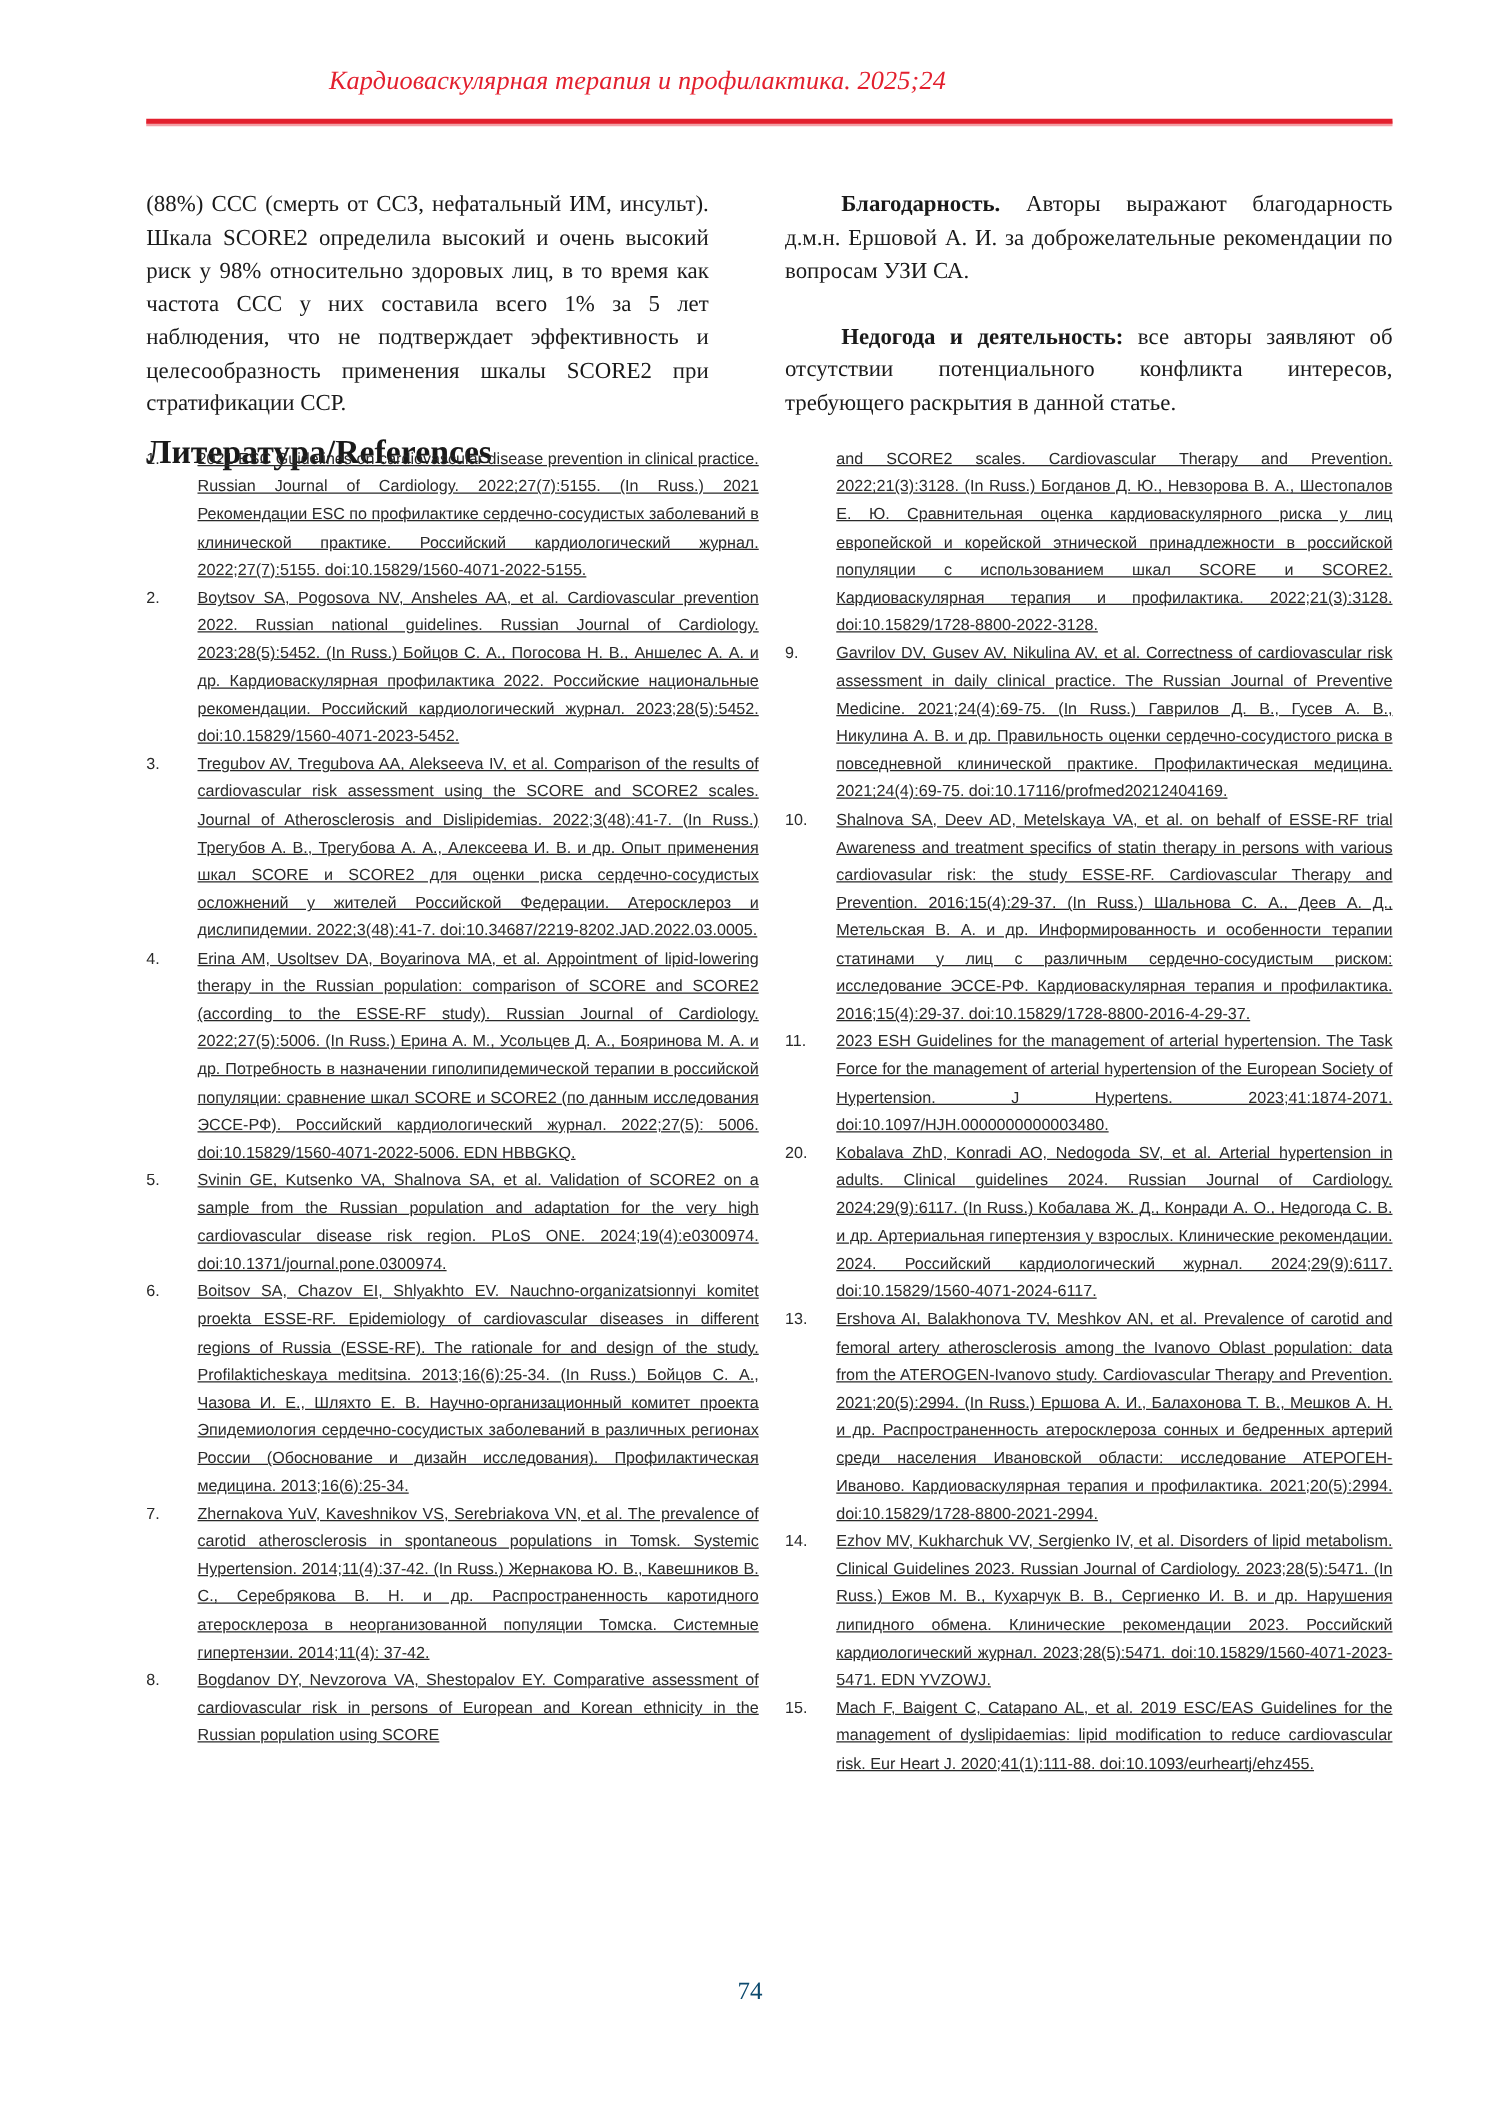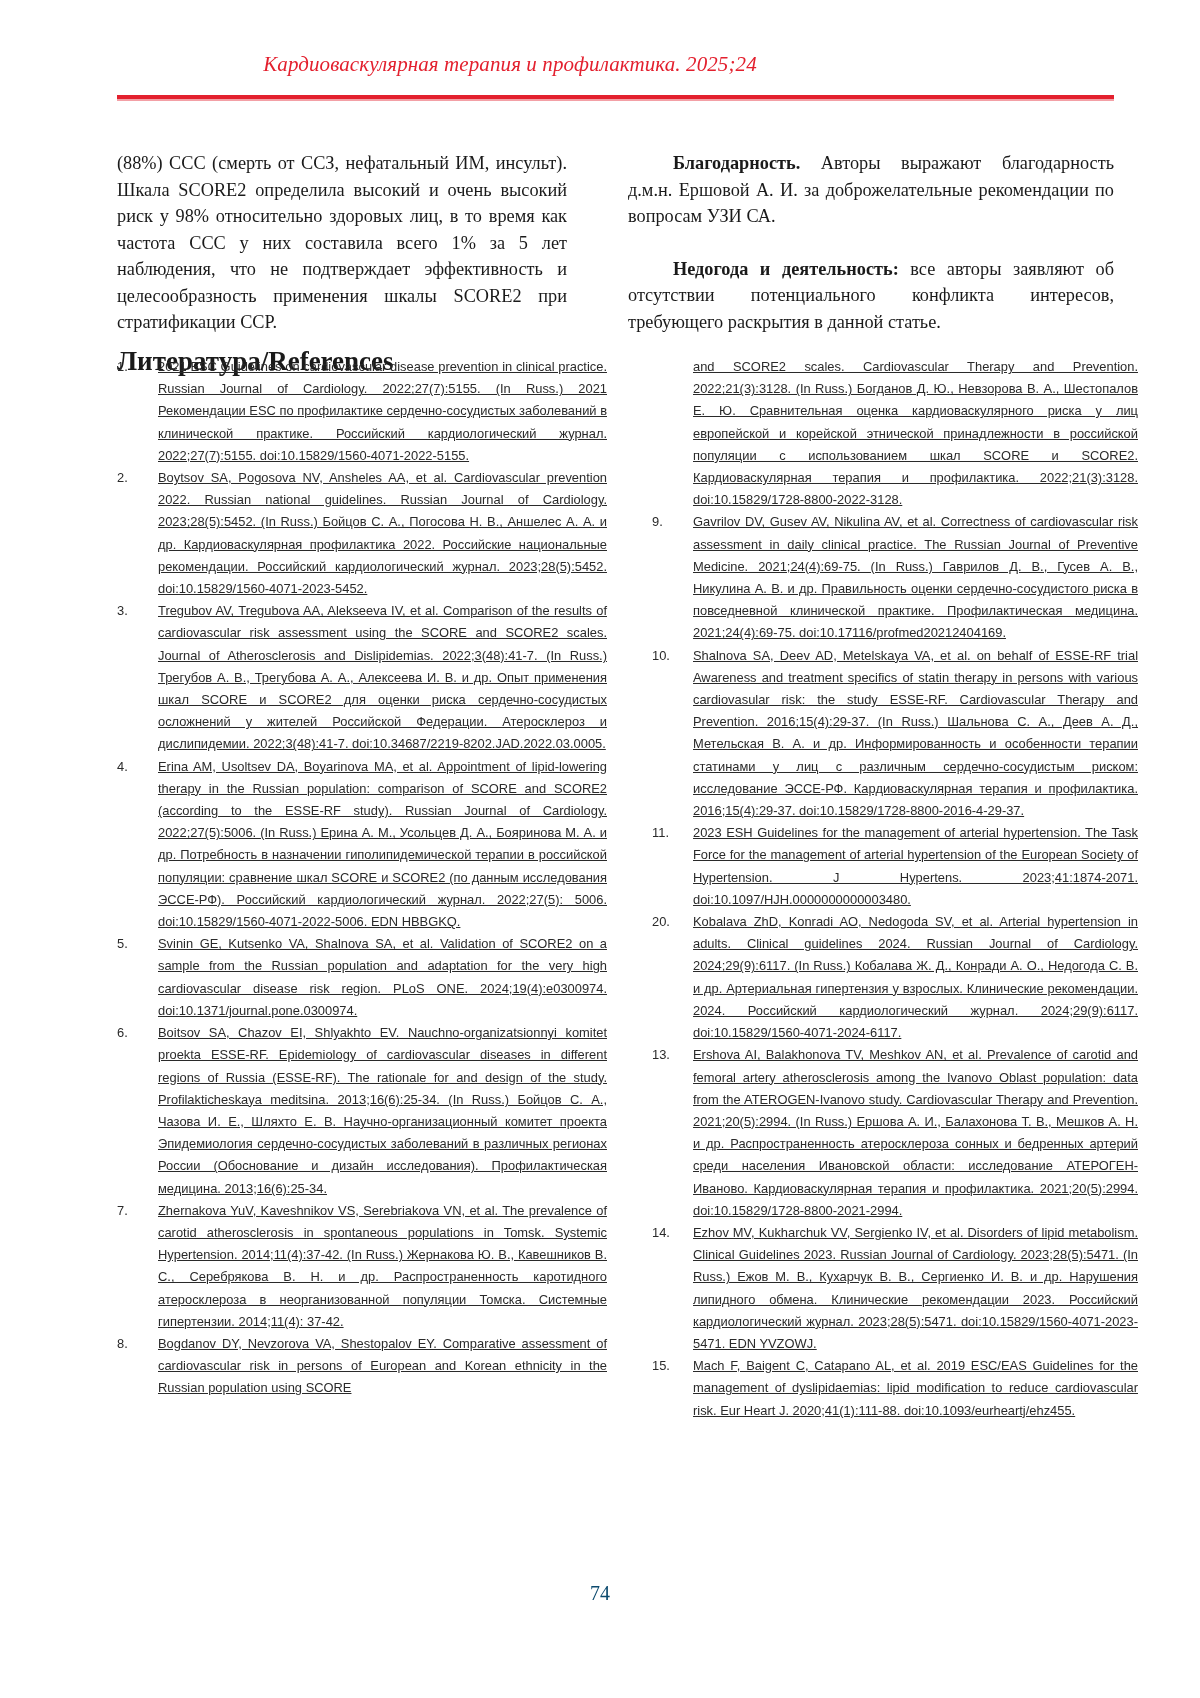--- a/index.html
+++ b/index.html
@@ -27,21 +27,21 @@
   .refs-title {
     position: absolute; top: 336px; left: 117px;
     font-family: "Liberation Serif", serif; font-weight: bold; font-size: 27px; color: #1a1a1a; margin-top: 10px;
   }
   .refs-col {
     position: absolute; top: 356px; width: 490px;
     font-family: "Liberation Sans", sans-serif; font-size: 12.9px; line-height: 22.2px;
     color: #2a2a2a;
   }
   .refs-col.left { left: 117px; width: 490px; }
-  .refs-col.right { left: 628px; width: 486px; margin-left: 24px; }
+  .refs-col.right { left: 628px; width: 486px; }
   .ref { display: flex; text-align: justify; }
   .ref .num { flex: 0 0 41px; }
   .ref .txt { flex: 1; text-decoration: underline; }
   .page-num {
     position: absolute; top: 1582px; left: 0; width: 1200px; text-align: center;
     font-family: "Liberation Serif", serif; font-size: 20px; color: #0c4a6e;
   }
 </style>
 </head>
 <body>

